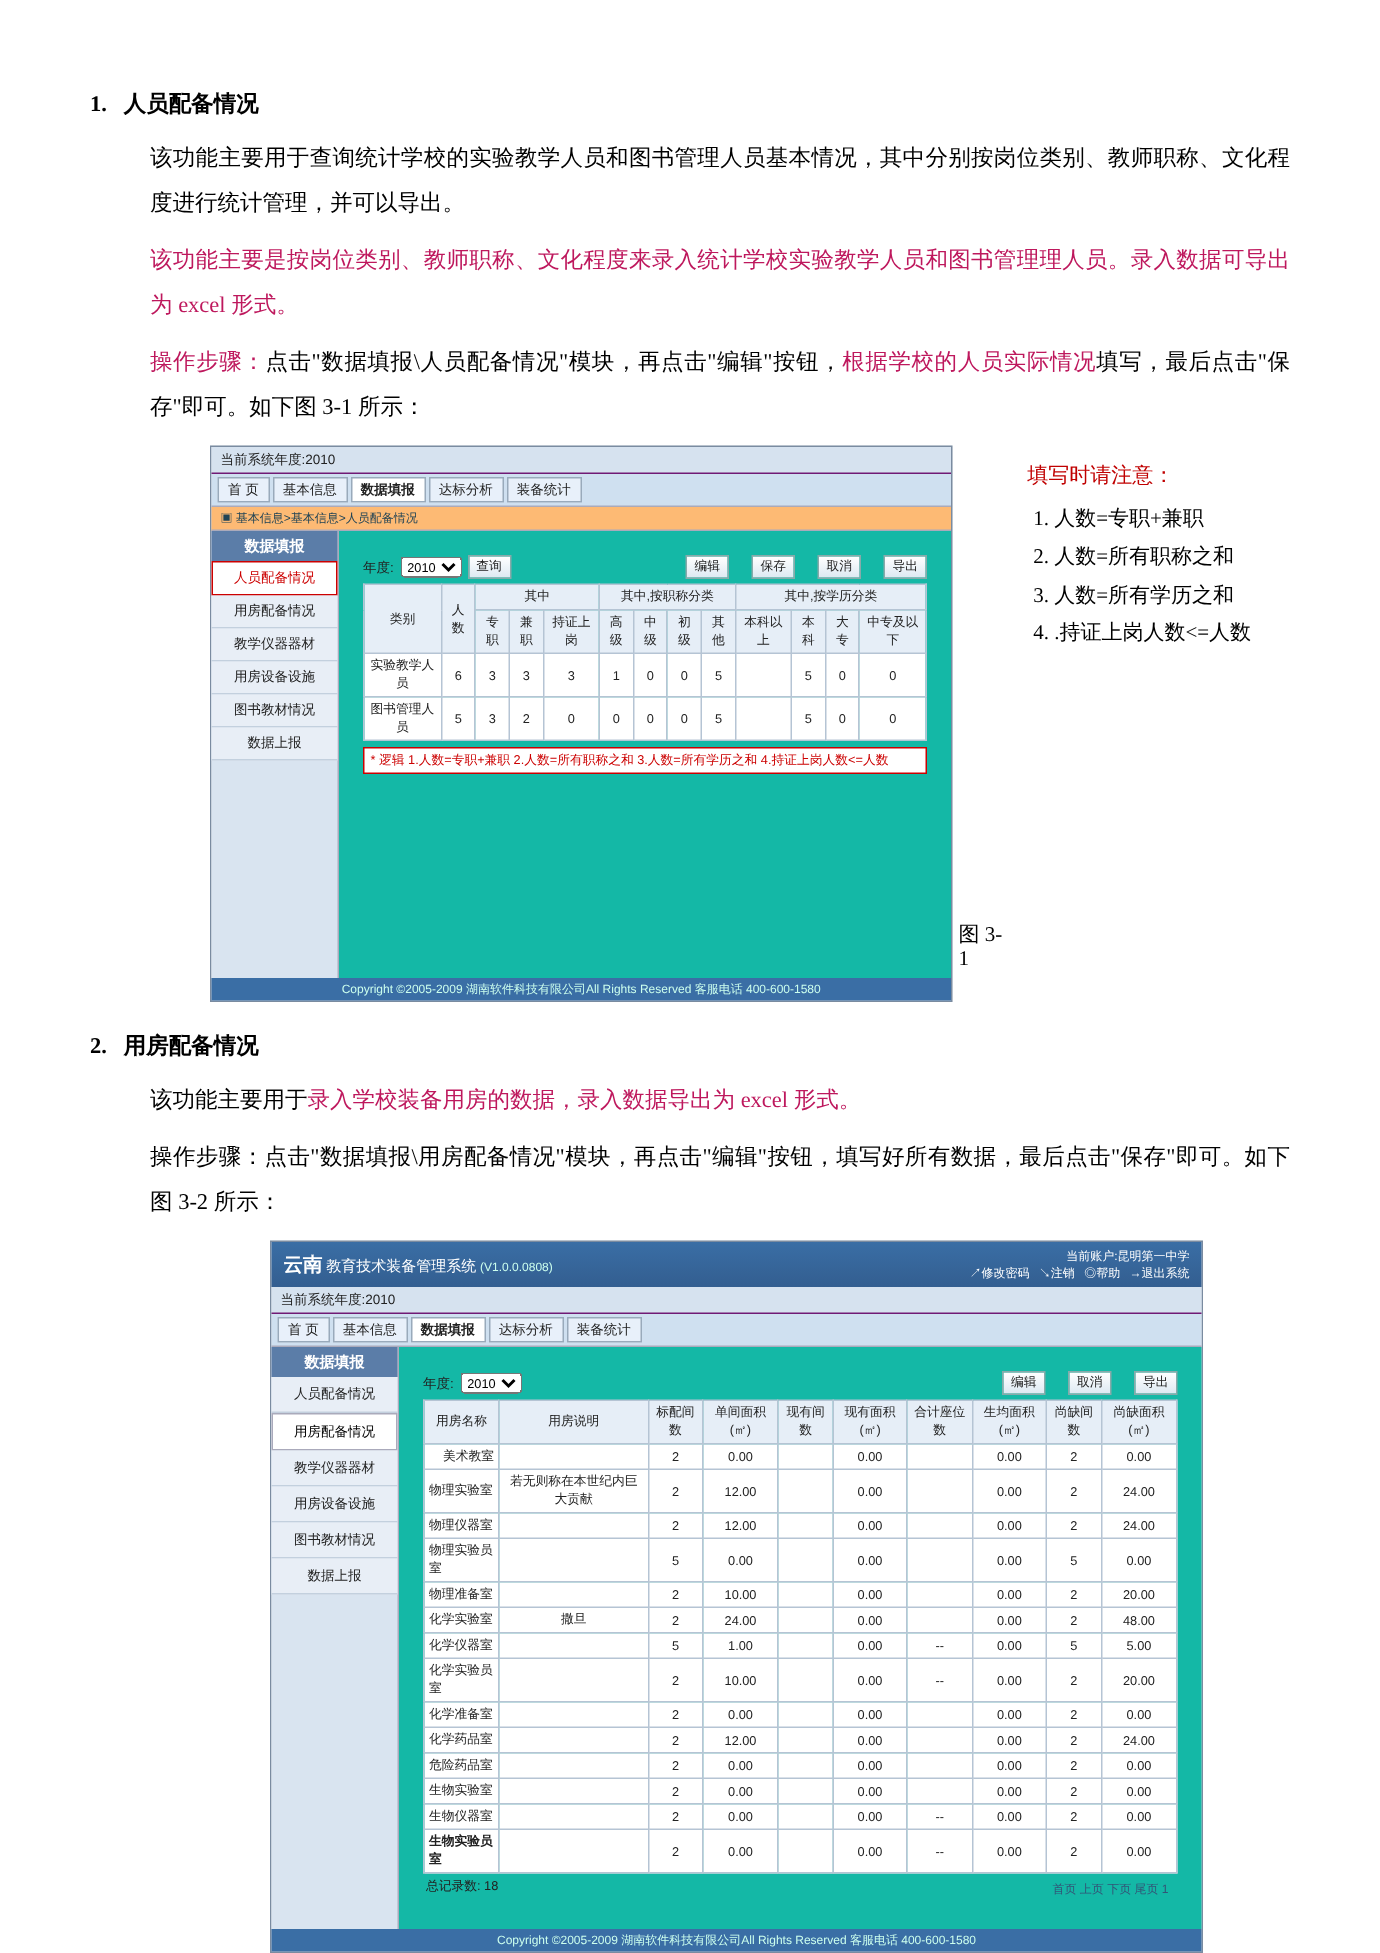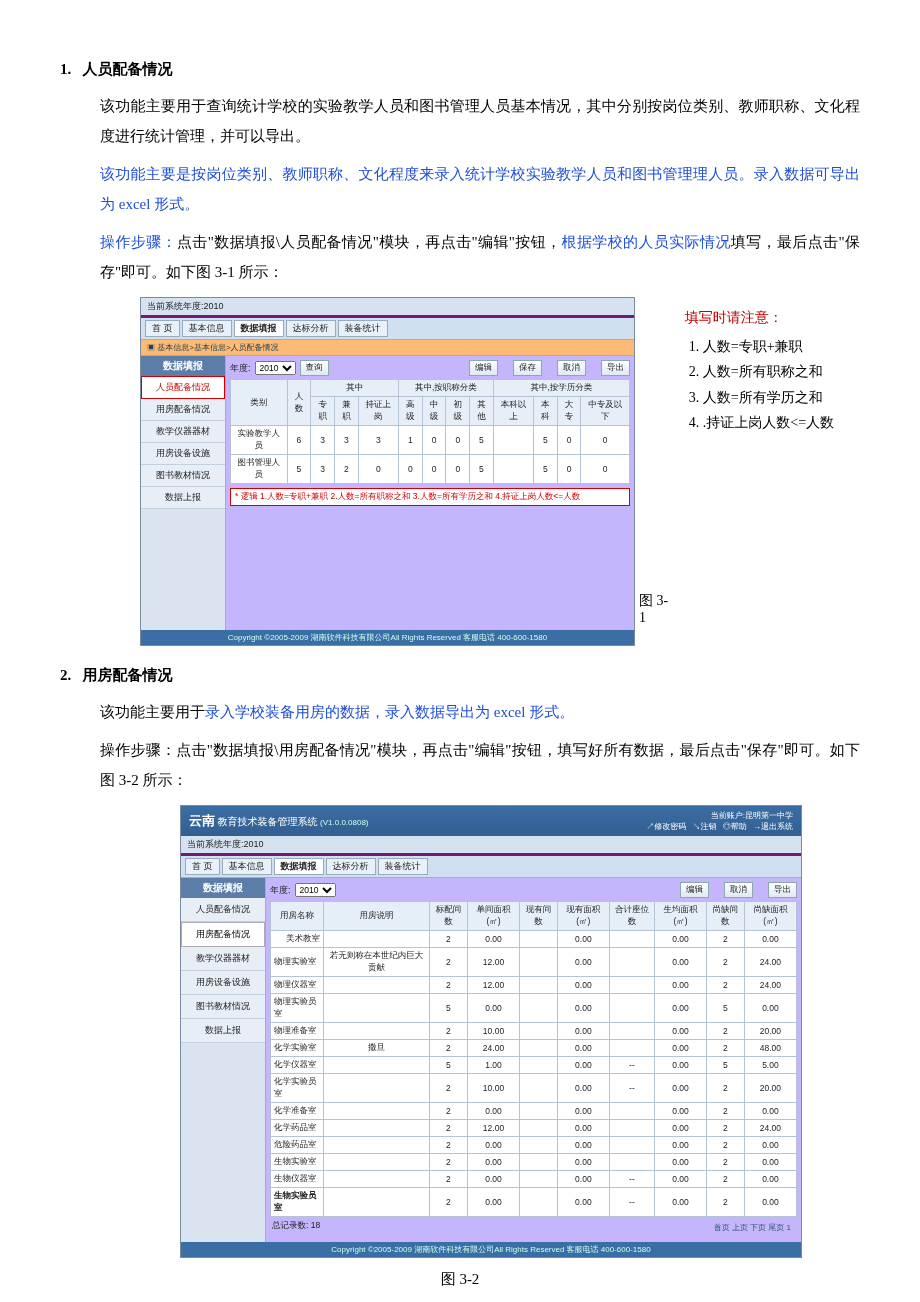--- a/index.html
+++ b/index.html
@@ -1,37 +1,37 @@
 <!DOCTYPE html>
 <html><head>
 <meta charset="utf-8">
 <style>
   body { font-family: "SimSun", serif; background:#fff; margin:0; padding:40px 60px; font-size:15px; color:#000; width:920px; box-sizing:border-box; }
   .section-title { font-weight:bold; margin:20px 0 12px 0; }
   .para { margin:8px 0 8px 40px; line-height:2.0; text-align:justify; }
-  .red { color:#1d4ed8; }
+  .red { color:#be185d; }
   .fig-wrap { margin:10px 0 10px 80px; position:relative; }
   .fig-row { display:flex; align-items:flex-start; }
   .app { border:1px solid #7a8ba0; background:#eef2f6; font-size:9px; font-family:"SimSun","Microsoft YaHei",sans-serif; color:#222; width:560px; }
   .topbar { background:linear-gradient(#3a6ea5,#335e90); color:#fff; padding:4px 8px; display:flex; justify-content:space-between; align-items:center; }
   .logo { font-weight:bold; font-size:13px; }
   .sysver { font-size:8px; color:#cfe; }
   .toplinks { font-size:8px; color:#fff; }
   .toplinks span { margin-left:4px; }
-  .yearbar { background:#d6e2ef; padding:2px 6px; font-size:9px; border-bottom:3px solid #701a75; }
+  .yearbar { background:#d6e2ef; padding:2px 6px; font-size:9px; border-bottom:1px solid #701a75; }
   .tabs { background:#cfe0f0; padding:2px 4px; border-bottom:1px solid #aab; display:flex; gap:2px; }
   .tab { background:#e8f0fa; border:1px solid #9ab; padding:1px 6px; font-size:9px; }
   .tab.active { background:#fff; font-weight:bold; }
   .crumb { background:#fdba74; padding:2px 6px; font-size:8px; color:#245; border-bottom:1px solid #aab; }
   .body { display:flex; min-height:200px; }
   .side { width:84px; background:#d9e4f0; border-right:1px solid #aab; }
   .side-title { background:#5b7da8; color:#fff; text-align:center; padding:3px 0; font-size:10px; font-weight:bold; }
   .side-item { padding:4px 4px; text-align:center; border-bottom:1px solid #c3d0de; background:#e8eef6; }
   .side-item.sel { border:1px solid #c00; color:#c00; background:#fff; }
-  .main { flex:1; background:#c4b5fd; position:relative; padding:4px; }
+  .main { flex:1; background:#14b8a6; position:relative; padding:16px; }
   .toolbar-row { display:flex; align-items:center; gap:4px; margin-bottom:3px; }
   .toolbar-right { margin-left:auto; display:flex; gap:15px; }
   .btn { border:1px solid #8aa; background:linear-gradient(#fff,#dde9f2); padding:1px 5px; font-size:8.5px; }
   select.yr { font-size:8.5px; }
   table.grid { width:100%; border-collapse:collapse; font-size:8.5px; }
   table.grid th, table.grid td { border:1px solid #b5c4d4; padding:2px 3px; text-align:center; background:#fff; }
   table.grid th { background:#e6eef7; font-weight:normal; }
   .redbox { border:1px solid #c00; color:#c00; padding:2px 4px; font-size:8.5px; margin-top:4px; background:#fff; }
   .footer { background:#3a6ea5; color:#cfe; text-align:center; font-size:8px; padding:2px 0; }
   .callout { margin-left:6px; padding:8px; font-size:14px; line-height:1.8; width:190px; position:relative; }

